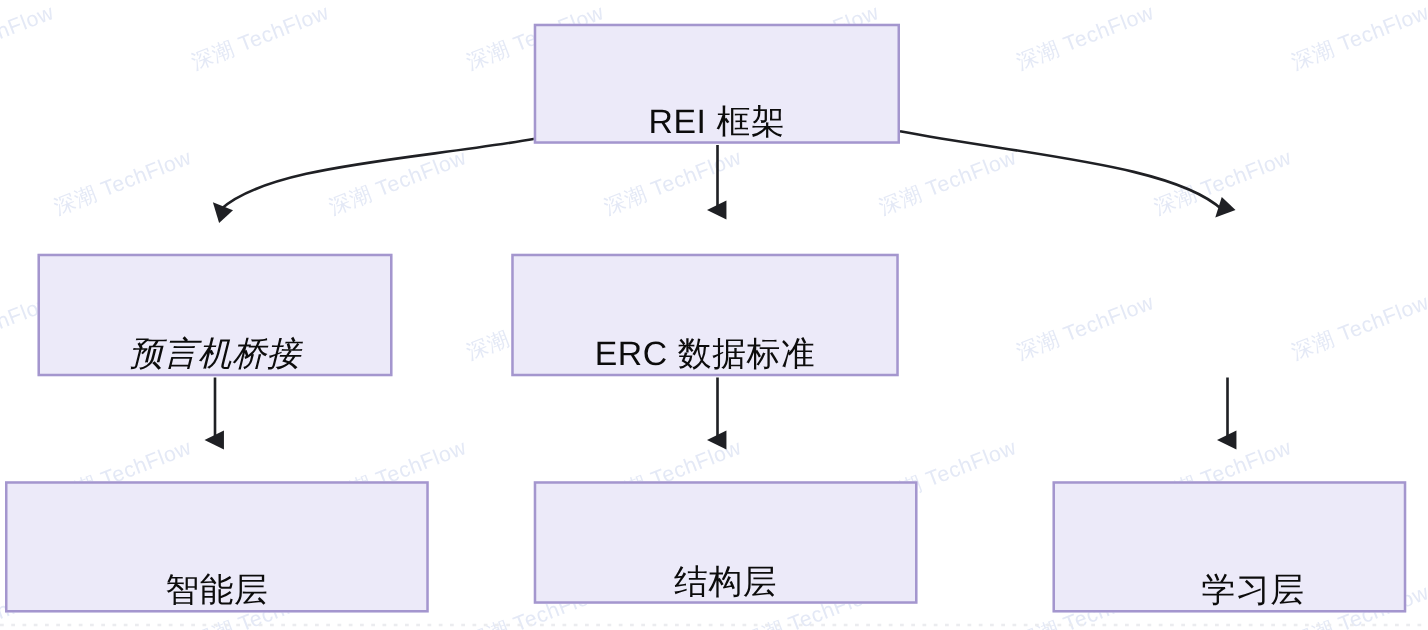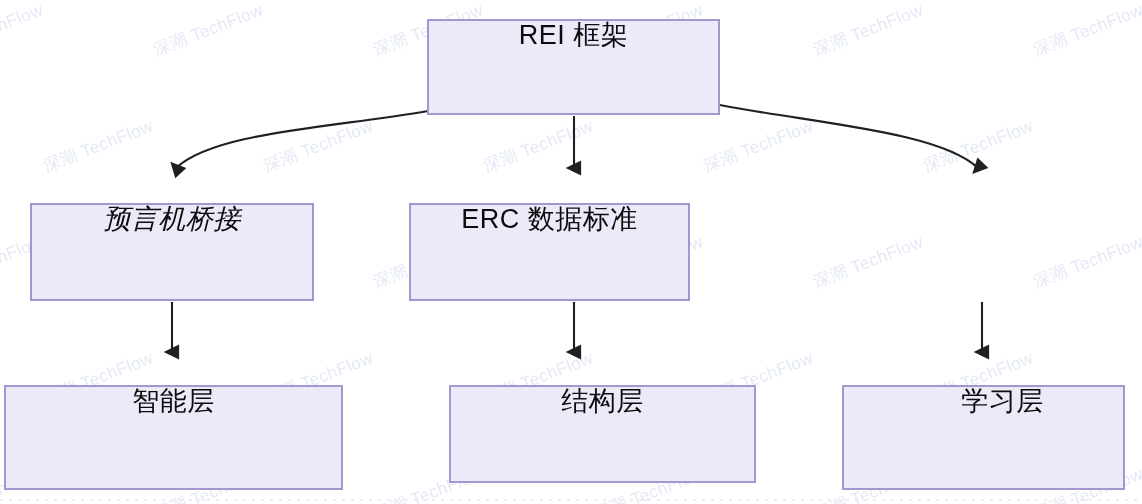--- a/index.html
+++ b/index.html
@@ -46,38 +46,38 @@
     pointer-events: none;
   }
   
   .node {
     position: absolute;
     z-index: 3;
     box-sizing: border-box;
     background: #eceaf9;
     border: 2px solid #a496ce;
     display: flex;
-    align-items: flex-start;
+    align-items: flex-end;
     justify-content: center;
   }
   .node-label {
     color: #0c0c0c;
     font-size: 27px;
     line-height: 1.1;
     font-weight: 400;
     letter-spacing: 0.5px;
     white-space: nowrap;
   }
   
   #node-root      { left: 427px; top: 19px;  width: 293px; height: 96px; }
   #node-oracle    { left: 30px;  top: 203px; width: 284px; height: 98px; font-style: italic; }
-  #node-erc       { left: 409px; top: 203px; width: 281px; height: 98px; }
+  #node-erc       { left: 409px; top: 203px; width: 310px; height: 98px; }
   #node-memory    { left: 819px; top: 203px; width: 306px; height: 98px; }
   #node-intel     { left: 4px;   top: 385px; width: 339px; height: 105px; }
-  #node-struct    { left: 449px; top: 385px; width: 307px; height: 98px; }
+  #node-struct    { left: 427px; top: 385px; width: 307px; height: 98px; }
   #node-learn     { left: 842px; top: 385px; width: 283px; height: 105px; padding-left: 38px; }
 
   
   #bottom-rule {
     position: absolute;
     left: 0;
     top: 499px;
     width: 1142px;
     height: 2px;
     z-index: 2;

